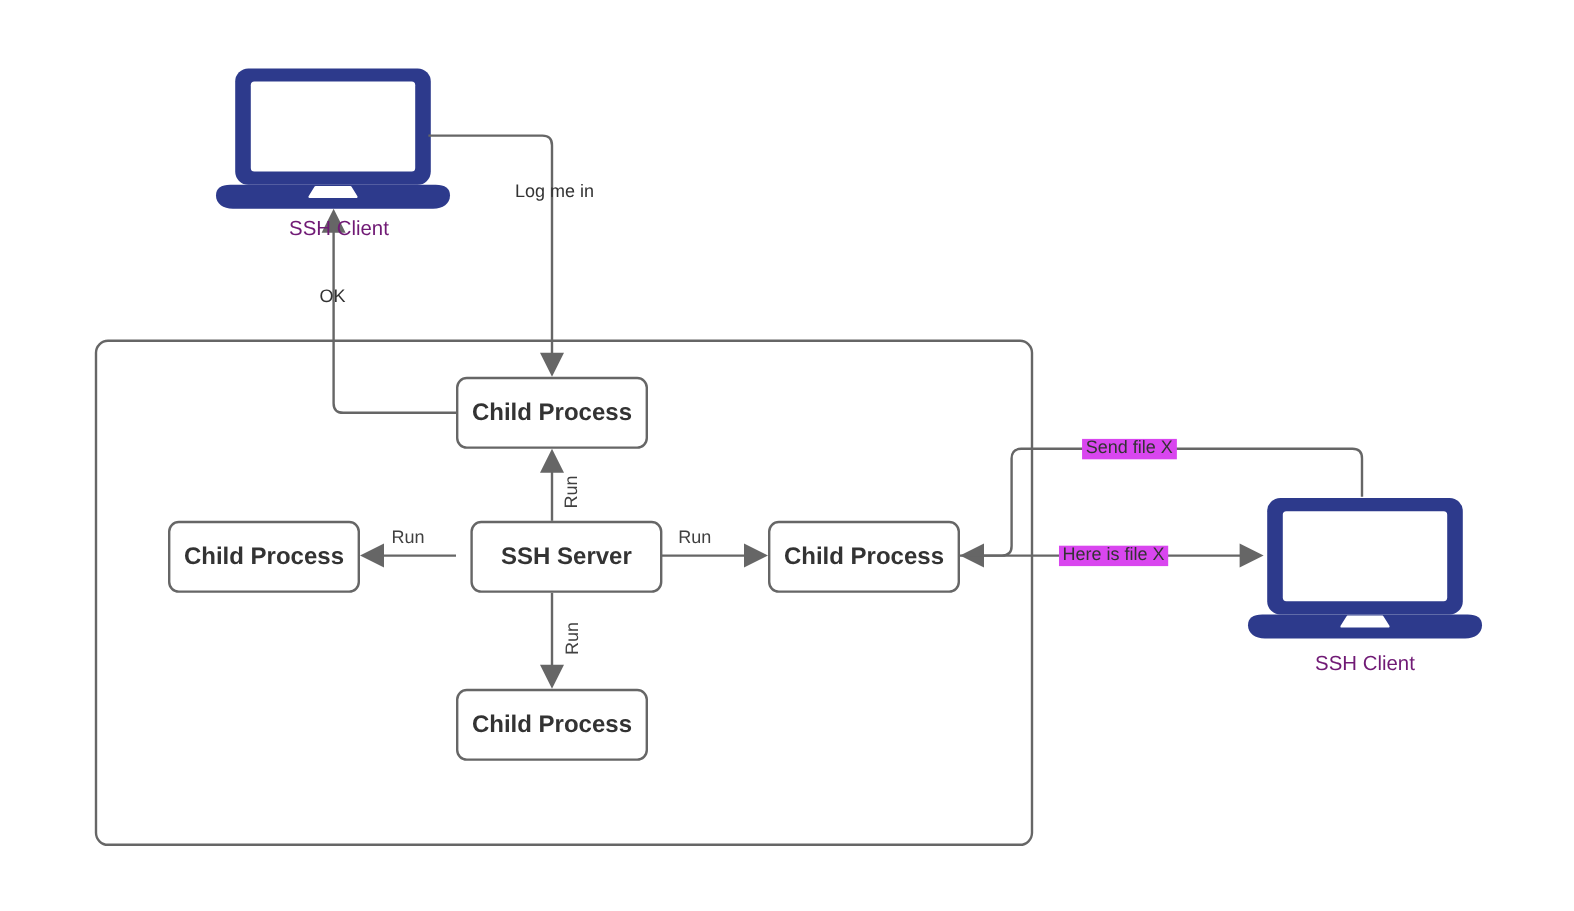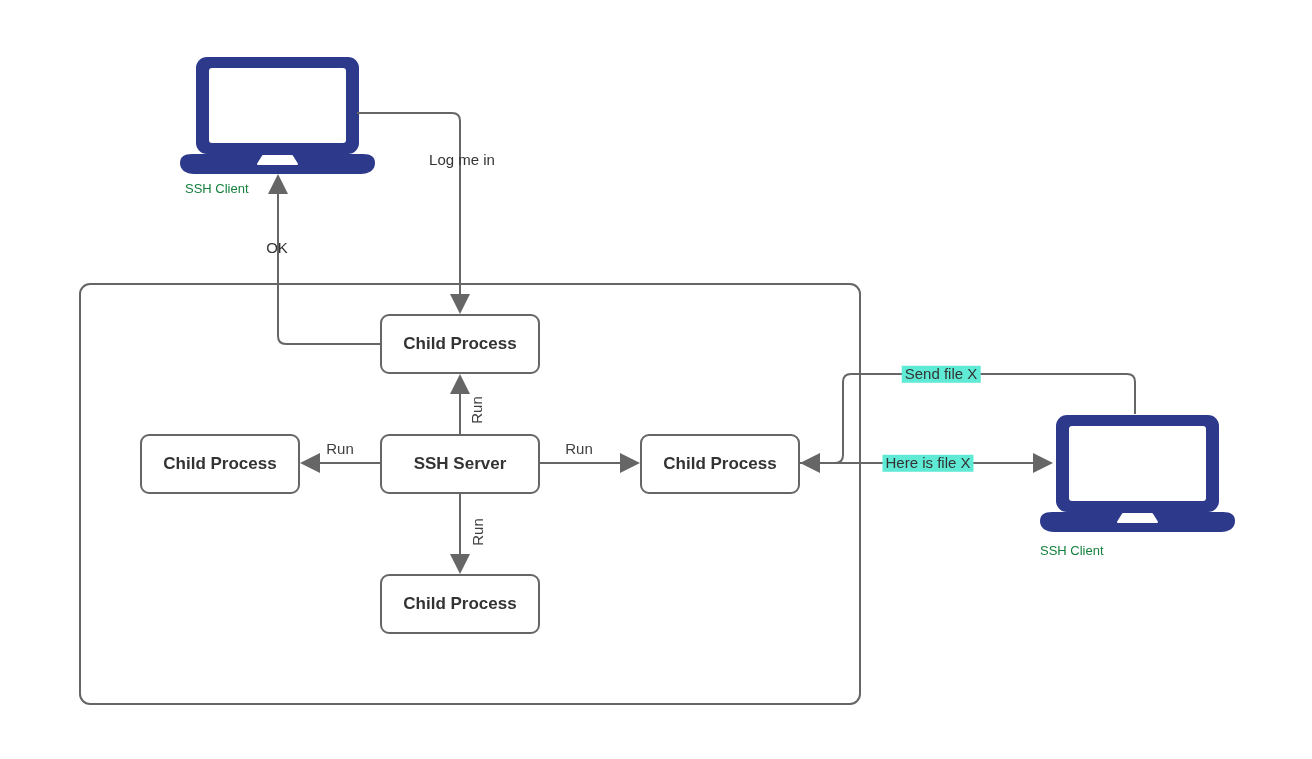--- a/index.html
+++ b/index.html
@@ -5,41 +5,41 @@
   html, body { margin: 0; padding: 0; background: #ffffff; }
   body { width: 1312px; height: 759px; overflow: hidden;
          font-family: "Liberation Sans", sans-serif; }
   #canvas { position: relative; width: 1312px; height: 759px; background: #ffffff; }
   #edges { position: absolute; left: 0; top: 0; }
 
   .node {
     position: absolute; width: 156px; height: 56px;
     background: #ffffff; border: 2px solid #666666; border-radius: 9px;
     display: flex; align-items: center; justify-content: center;
-    font-size: 17px; font-weight: bold; color: #333333; white-space: nowrap;
+    font-size: 20px; font-weight: bold; color: #333333; white-space: nowrap;
   }
   .node-child-top    { left: 380px; top: 314px; }
   .node-child-left   { left: 140px; top: 434px; }
-  .node-ssh-server   { left: 380px; top: 434px; }
+  .node-ssh-server   { left: 392px; top: 434px; }
   .node-child-right  { left: 640px; top: 434px; }
   .node-child-bottom { left: 380px; top: 574px; }
 
   .client-label {
-    position: absolute; width: 195px; 
-    font-size: 13px; color: #15803d; white-space: nowrap;
+    position: absolute; width: 195px; text-align: center;
+    font-size: 17px; color: #701a75; white-space: nowrap;
   }
   .client-label-top   { left: 185px; top: 181px; }
   .client-label-right { left: 1040px; top: 543px; }
 
   .edge-label {
     position: absolute; transform: translate(-50%, -50%);
     font-size: 15px; color: #333333; white-space: nowrap; line-height: 1.1;
   }
   .edge-label.bold { font-weight: normal; }
-  .edge-label.onl  { background: #5eead4; padding: 0 3px; }
+  .edge-label.onl  { background: #d946ef; padding: 0 3px; }
   .edge-label.vert { transform: translate(-50%, -50%) rotate(-90deg); color: #404040; }
   .edge-label.plain { color: #404040; }
 
   .lbl-log-me-in { left: 462px; top: 160px; }
   .lbl-ok        { left: 277px; top: 248px; }
   .lbl-run-up    { left: 477px; top: 410px; }
   .lbl-run-down  { left: 478px; top: 532px; }
   .lbl-run-left  { left: 340px; top: 449px; }
   .lbl-run-right { left: 579px; top: 449px; }
   .lbl-send-file { left: 941px; top: 374px; }

